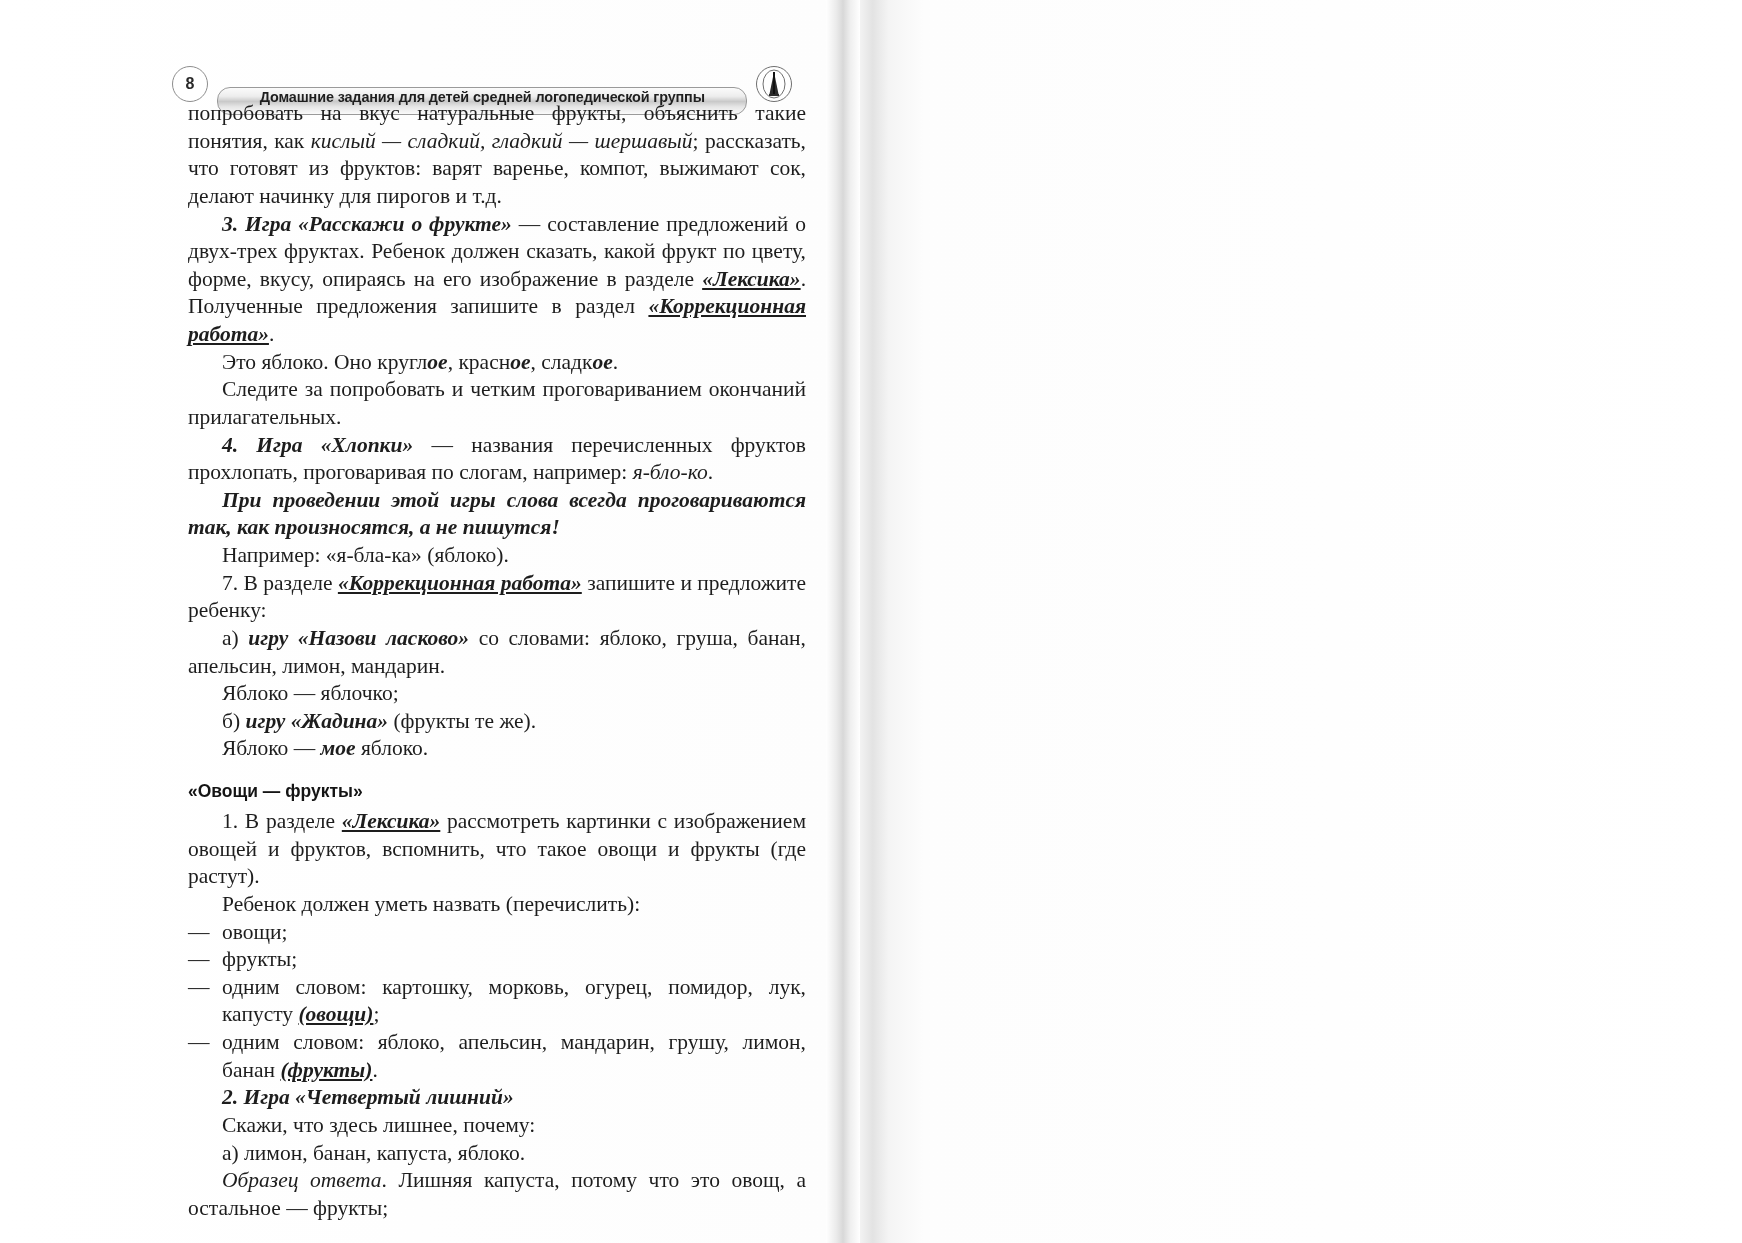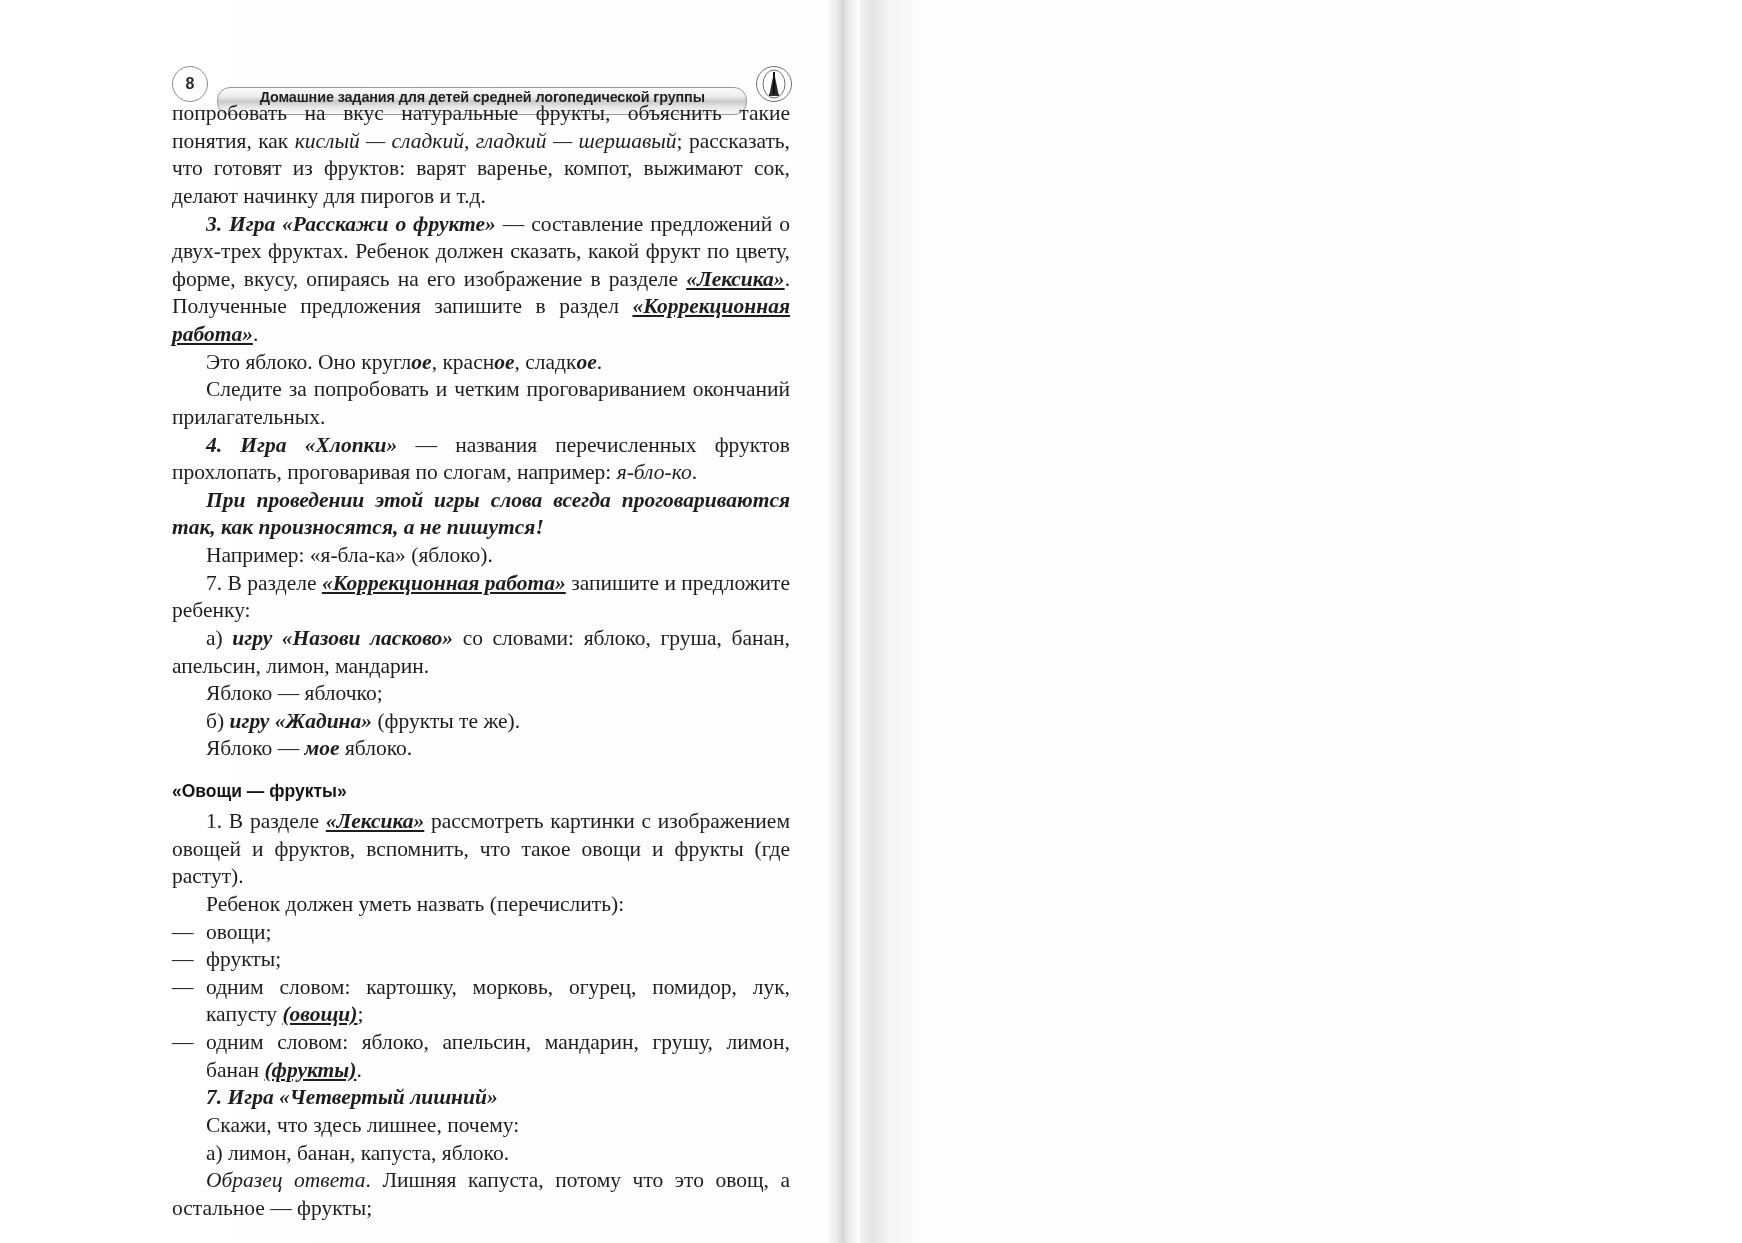--- a/index.html
+++ b/index.html
@@ -19,21 +19,21 @@
   }
   .gutter{
     position:absolute;top:0;bottom:0;left:826px;width:34px;
     background:linear-gradient(90deg,#ffffff 0%,#ebebeb 30%,#d8d8d8 50%,#efefef 72%,#ffffff 100%);
   }
   .page{position:absolute;top:0;bottom:0;}
   .page-left{left:0;width:826px;}
   .page-right{left:860px;width:882px;}
 
   .col{position:absolute;}
-  .col-left{left:172px;top:100px;width:618px;}
+  .col-left{left:188px;top:100px;width:618px;}
 
   
   .runhead{position:absolute;display:flex;align-items:center;gap:9px;}
   .runhead-left{left:172px;top:52px;width:620px;}
   .pagenum{
     width:34px;height:34px;border-radius:50%;
     border:1.4px solid #8d8d8d;
     display:flex;align-items:center;justify-content:center;
     font-family:"Liberation Sans",sans-serif;
     font-weight:bold;font-size:16px;color:#2a2a2a;
@@ -114,21 +114,21 @@
         <p class="ind"><span>Яблоко — </span><span class="b">мое</span><span> яблоко.</span></p>
       </div>
     <div class="sec-head">«Овощи — фрукты»</div>
     <div>
         <p class="ind"><span>1. В разделе </span><span class="bi">«Лексика»</span><span> рассмотреть картинки с изображением овощей и фруктов, вспомнить, что такое овощи и фрукты (где растут).</span></p>
         <p class="ind"><span>Ребенок должен уметь назвать (перечислить):</span></p>
         <p class="dash-item"><span class="dash">—&nbsp;</span><span>овощи;</span></p>
         <p class="dash-item"><span class="dash">—&nbsp;</span><span>фрукты;</span></p>
         <p class="dash-item"><span class="dash">—&nbsp;</span><span>одним словом: картошку, морковь, огурец, помидор, лук, капусту </span><span class="bi">(овощи)</span><span>;</span></p>
         <p class="dash-item"><span class="dash">—&nbsp;</span><span>одним словом: яблоко, апельсин, мандарин, грушу, лимон, банан </span><span class="bi">(фрукты)</span><span>.</span></p>
-        <p class="ind"><span class="b">7. Игра «Четвертый лишний»</span></p>
+        <p class="ind"><span class="b">2. Игра «Четвертый лишний»</span></p>
         <p class="ind"><span>Скажи, что здесь лишнее, почему:</span></p>
         <p class="ind"><span>а) лимон, банан, капуста, яблоко.</span></p>
         <p class="ind"><span class="i">Образец ответа</span><span>. Лишняя капуста, потому что это овощ, а остальное — фрукты;</span></p>
       </div>
   </div>
 </div>
 
 <div class="page page-right">
 
   

